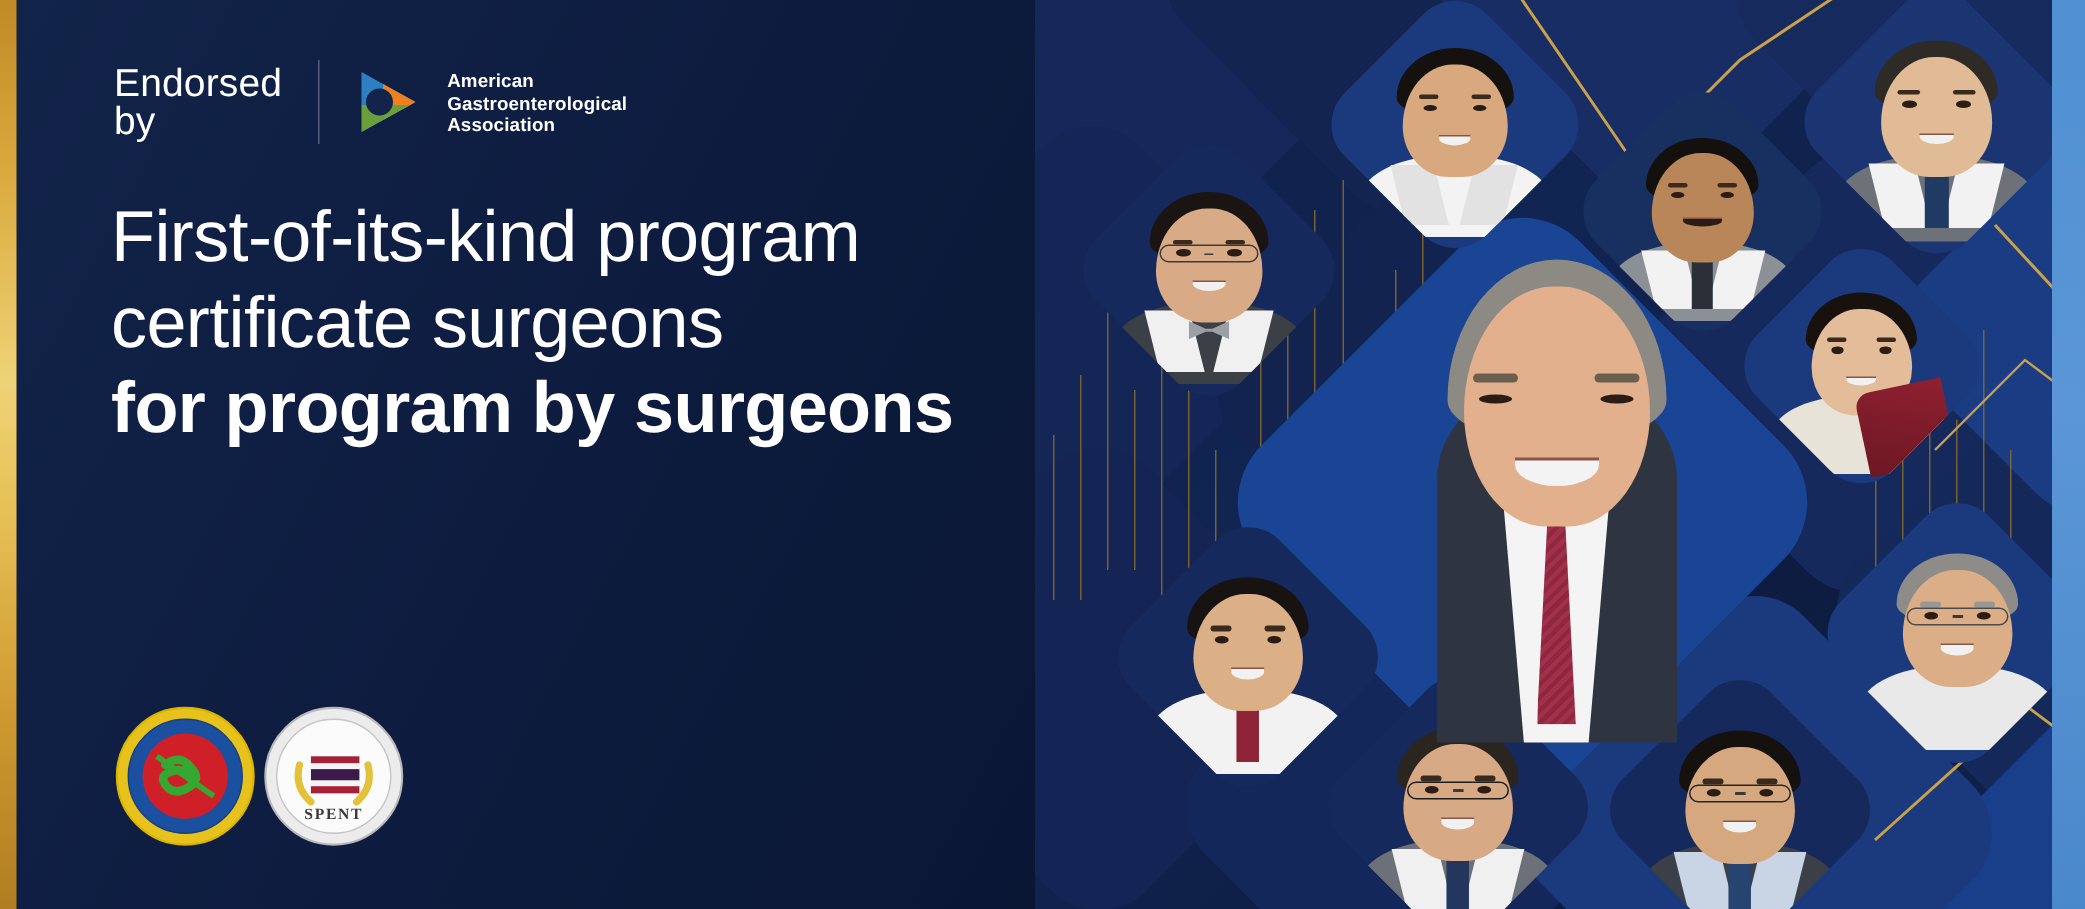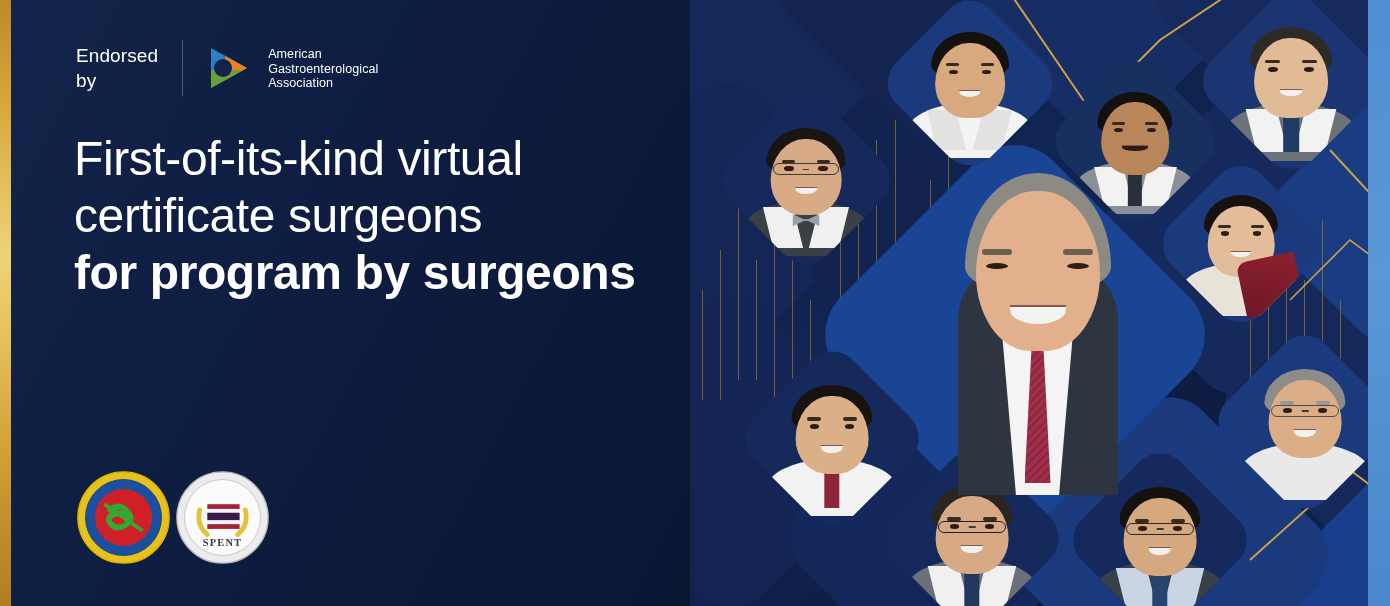--- a/index.html
+++ b/index.html
@@ -125,33 +125,33 @@
     transform:rotate(-12deg); border-radius:10px 0 0 0;
   }
 
   
   .left{ position:absolute; left:0; top:0; width:700px; height:606px; z-index:20; }
 
   .endorse{
     position:absolute; left:76px; top:40px; display:flex; align-items:center; gap:0;
   }
   .endorse-txt{
-    color:#ffffff; font-size:19px; line-height:25px; font-weight:400;
+    color:#ffffff; font-size:26px; line-height:25px; font-weight:400;
     letter-spacing:.1px; white-space:pre-line; padding-right:24px;
   }
   .divider{ width:1px; height:56px; background:#6a7490; opacity:.75; }
 
   .aga{ display:flex; align-items:center; gap:9px; padding-left:22px; }
   .aga-mark{ width:48px; height:48px; flex:0 0 48px; }
   .aga-word{
     color:#fff; font-size:52px; line-height:52px; font-weight:400;
     letter-spacing:-1px; margin-top:-4px;
   }
   .aga-name{
-    color:#fff; font-size:12.5px; line-height:14.6px; font-weight:400;
+    color:#fff; font-size:12.5px; line-height:14.6px; font-weight:700;
     letter-spacing:.1px; white-space:pre-line; padding-left:6px; padding-top:2px;
   }
 
   .headline{
     position:absolute; left:74px; top:130px; width:610px;
     color:#ffffff; font-size:48px; line-height:57px; letter-spacing:-.4px;
   }
   .headline .l1,.headline .l2{ font-weight:300; }
   .headline .l3{ font-weight:700; }
 
@@ -406,21 +406,21 @@
           <path d="M6 4 L42 24 L6 44 Z" fill="#6aa03c" clip-path="polygon(0 55%,100% 55%,100% 100%,0 100%)"></path>
           <circle cx="18" cy="24" r="9" fill="#13234a"></circle>
         </svg>
         <div class="aga-name">American
 Gastroenterological
 Association</div>
       </div>
     </div>
 
     <div class="headline">
-      <div class="l1">First-of-its-kind virtual</div>
+      <div class="l1">First-of-its-kind program</div>
       <div class="l2">certificate surgeons</div>
       <div class="l3">for program by surgeons</div>
     </div>
 
 
     <div class="orgs">
 
       <div class="org">
         <svg viewBox="0 0 100 100" width="95" height="95">
           <circle cx="50" cy="50" r="48" fill="#e8c21c"></circle>

